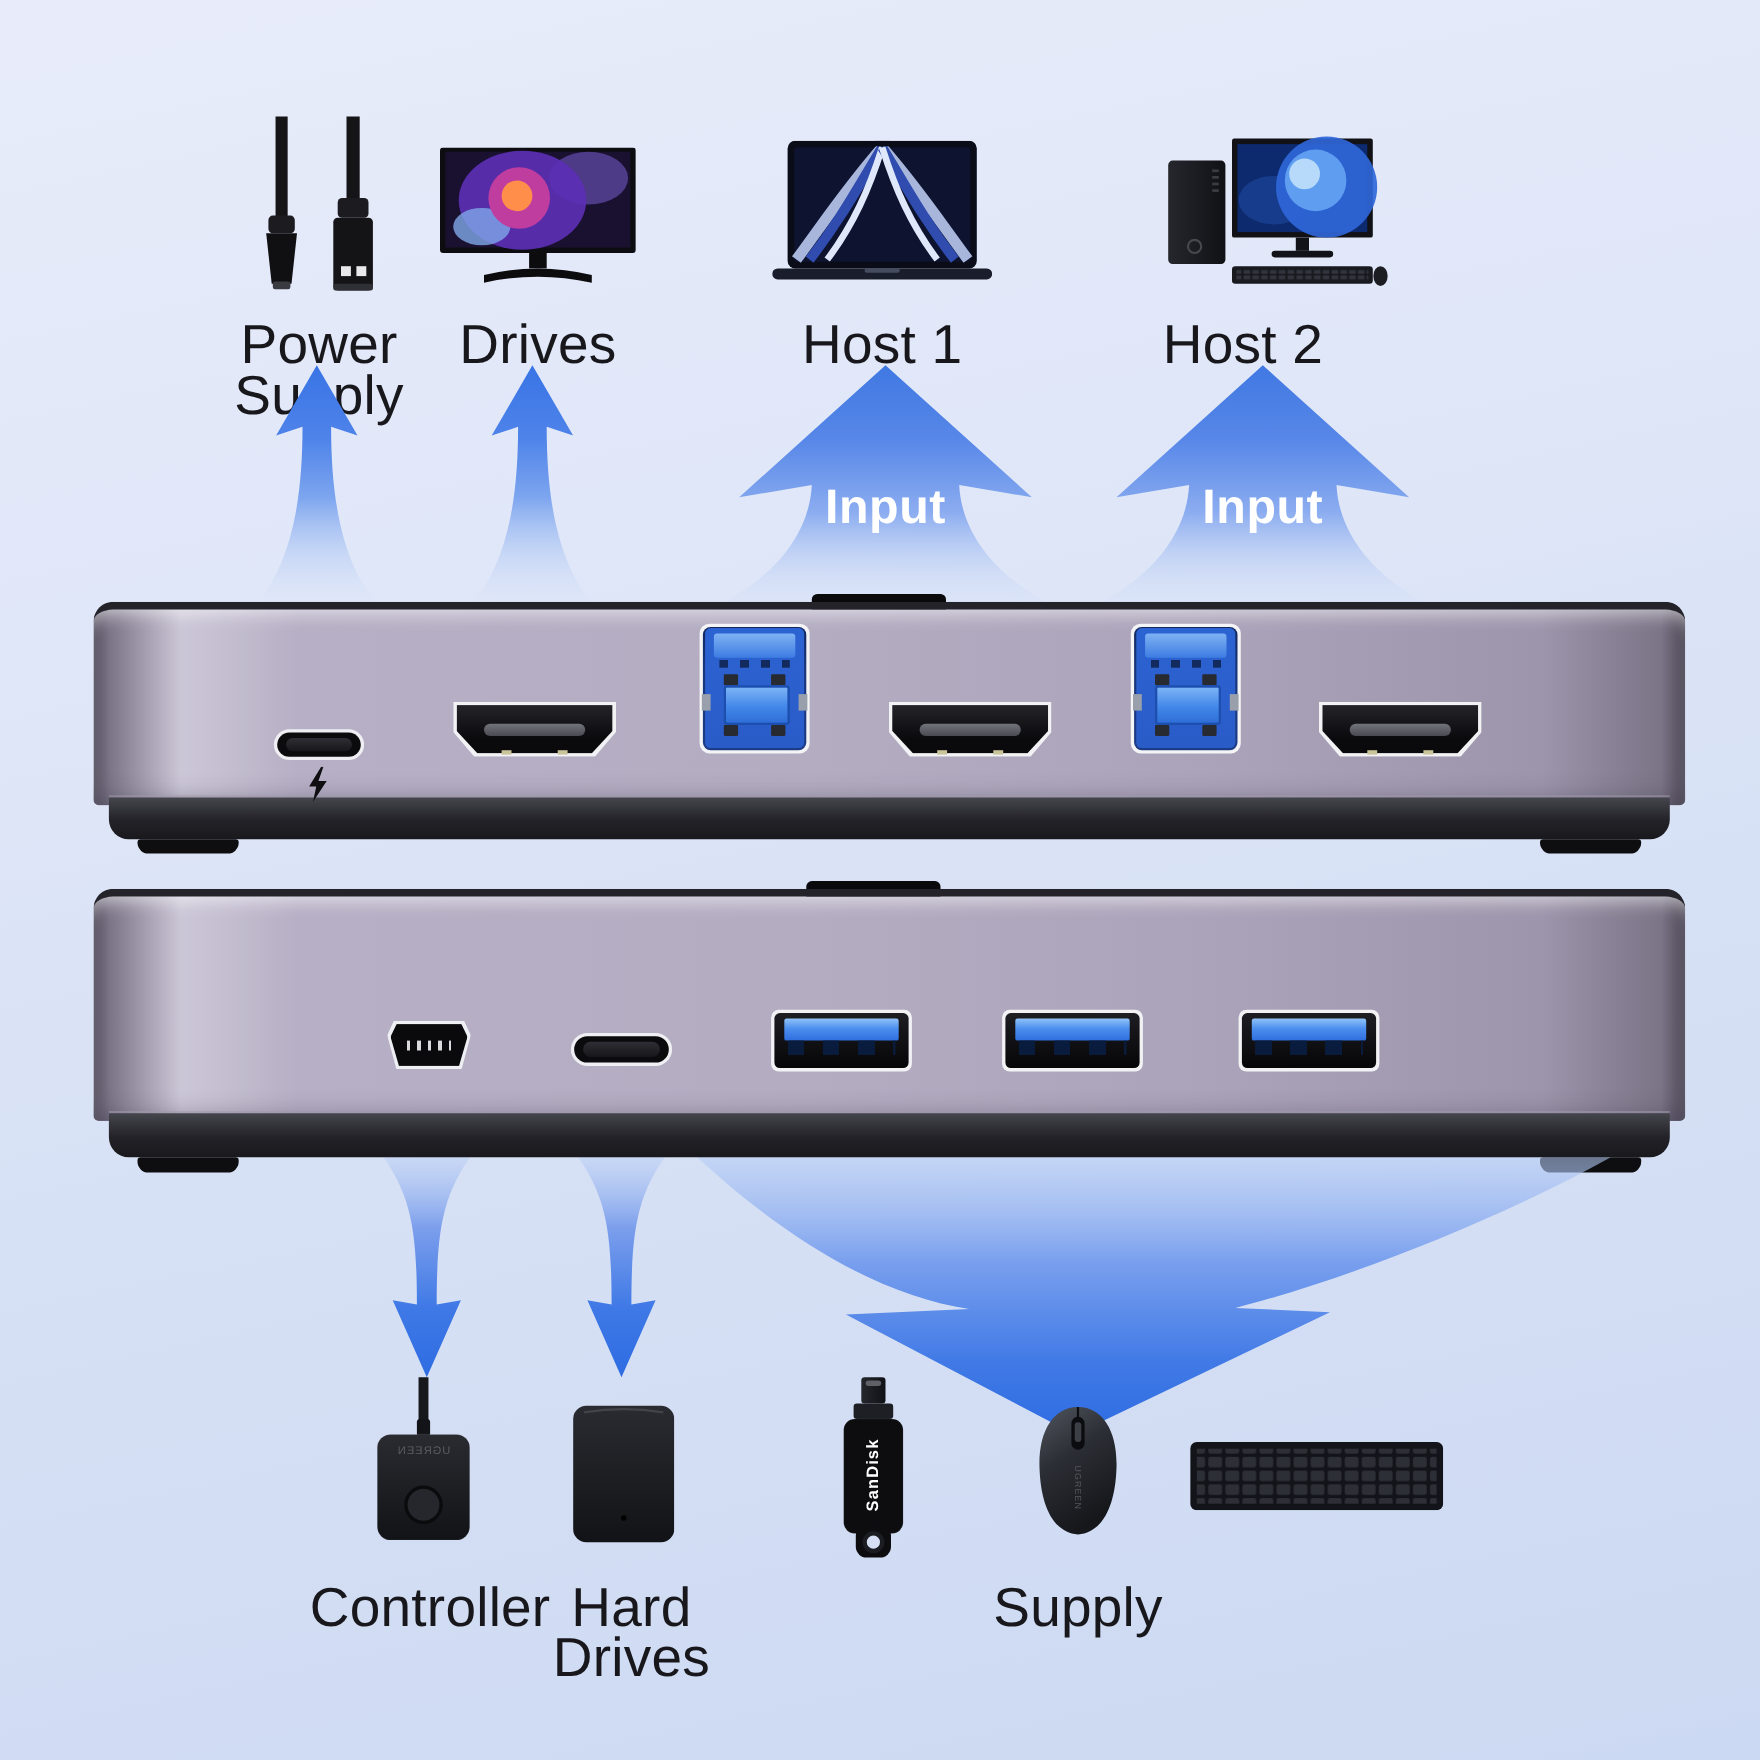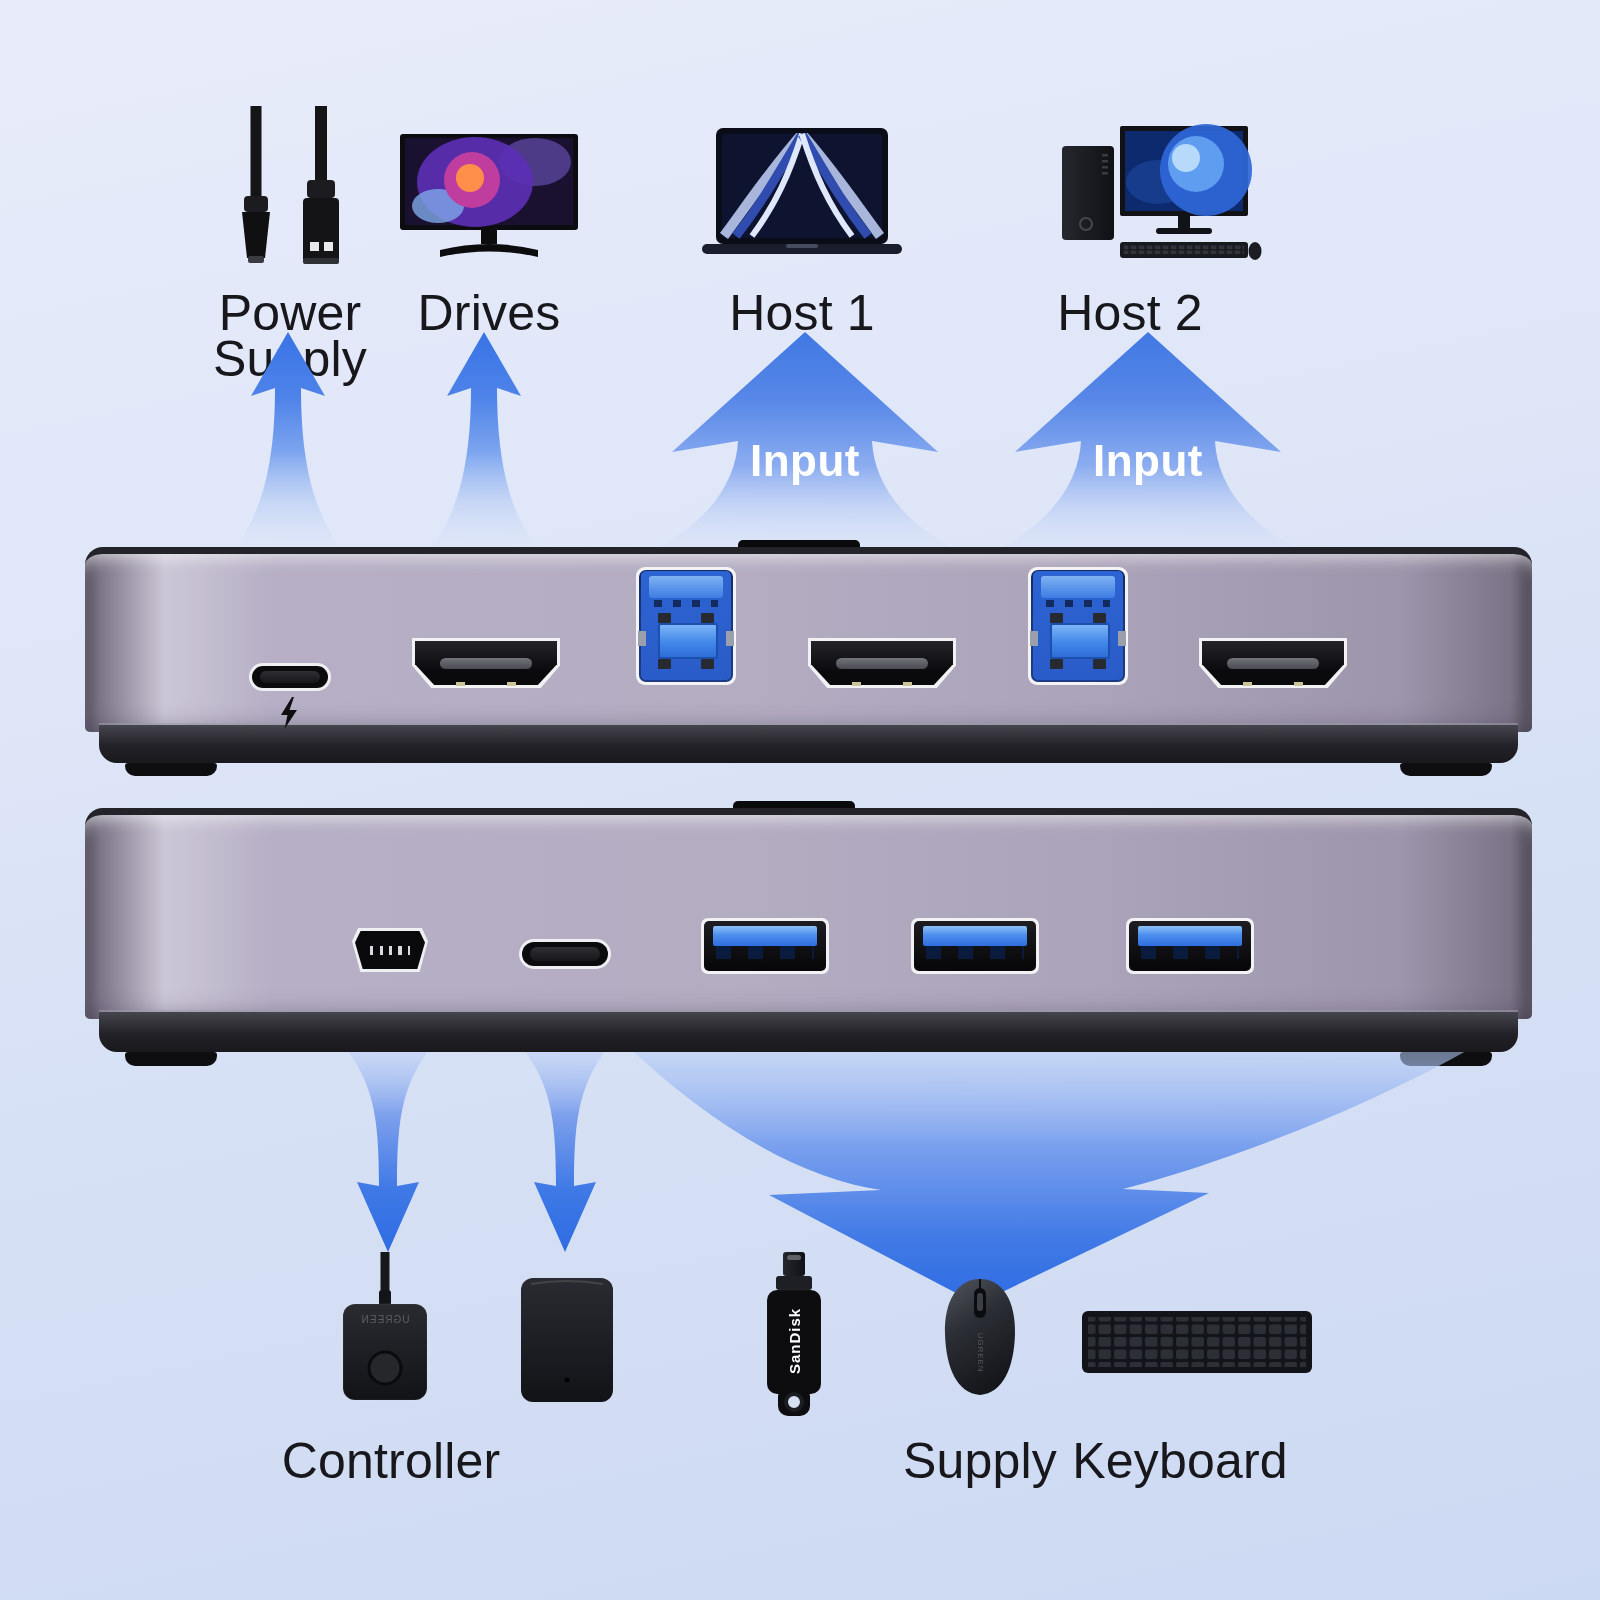--- a/index.html
+++ b/index.html
@@ -364,16 +364,16 @@
     </svg>
     <div class="abs" style="left:50%;top:72px;transform:translateX(-50%) rotate(90deg);font-size:8px;color:#55585f;letter-spacing:1px">UGREEN</div>
   </div>
 
   <svg class="abs" style="left:1082px;top:1311px" width="230" height="62" viewBox="0 0 230 62">
     <rect x="0" y="0" width="230" height="62" rx="6" fill="#13141a"></rect>
     <rect x="6" y="6" width="218" height="50" fill="url(#kbKeys)"></rect>
   </svg>
 
   <div class="big-label" style="left:261px;top:1438px;width:260px">Controller</div>
+  <div class="big-label" style="left:444px;top:1438px;width:260px">Hard Drives</div>
   <div class="big-label" style="left:850px;top:1438px;width:260px">Supply</div>
-  <div class="big-label" style="left:1050px;top:1438px;width:260px">Keyboard</div>
 
 </div>
 
 </body></html>

